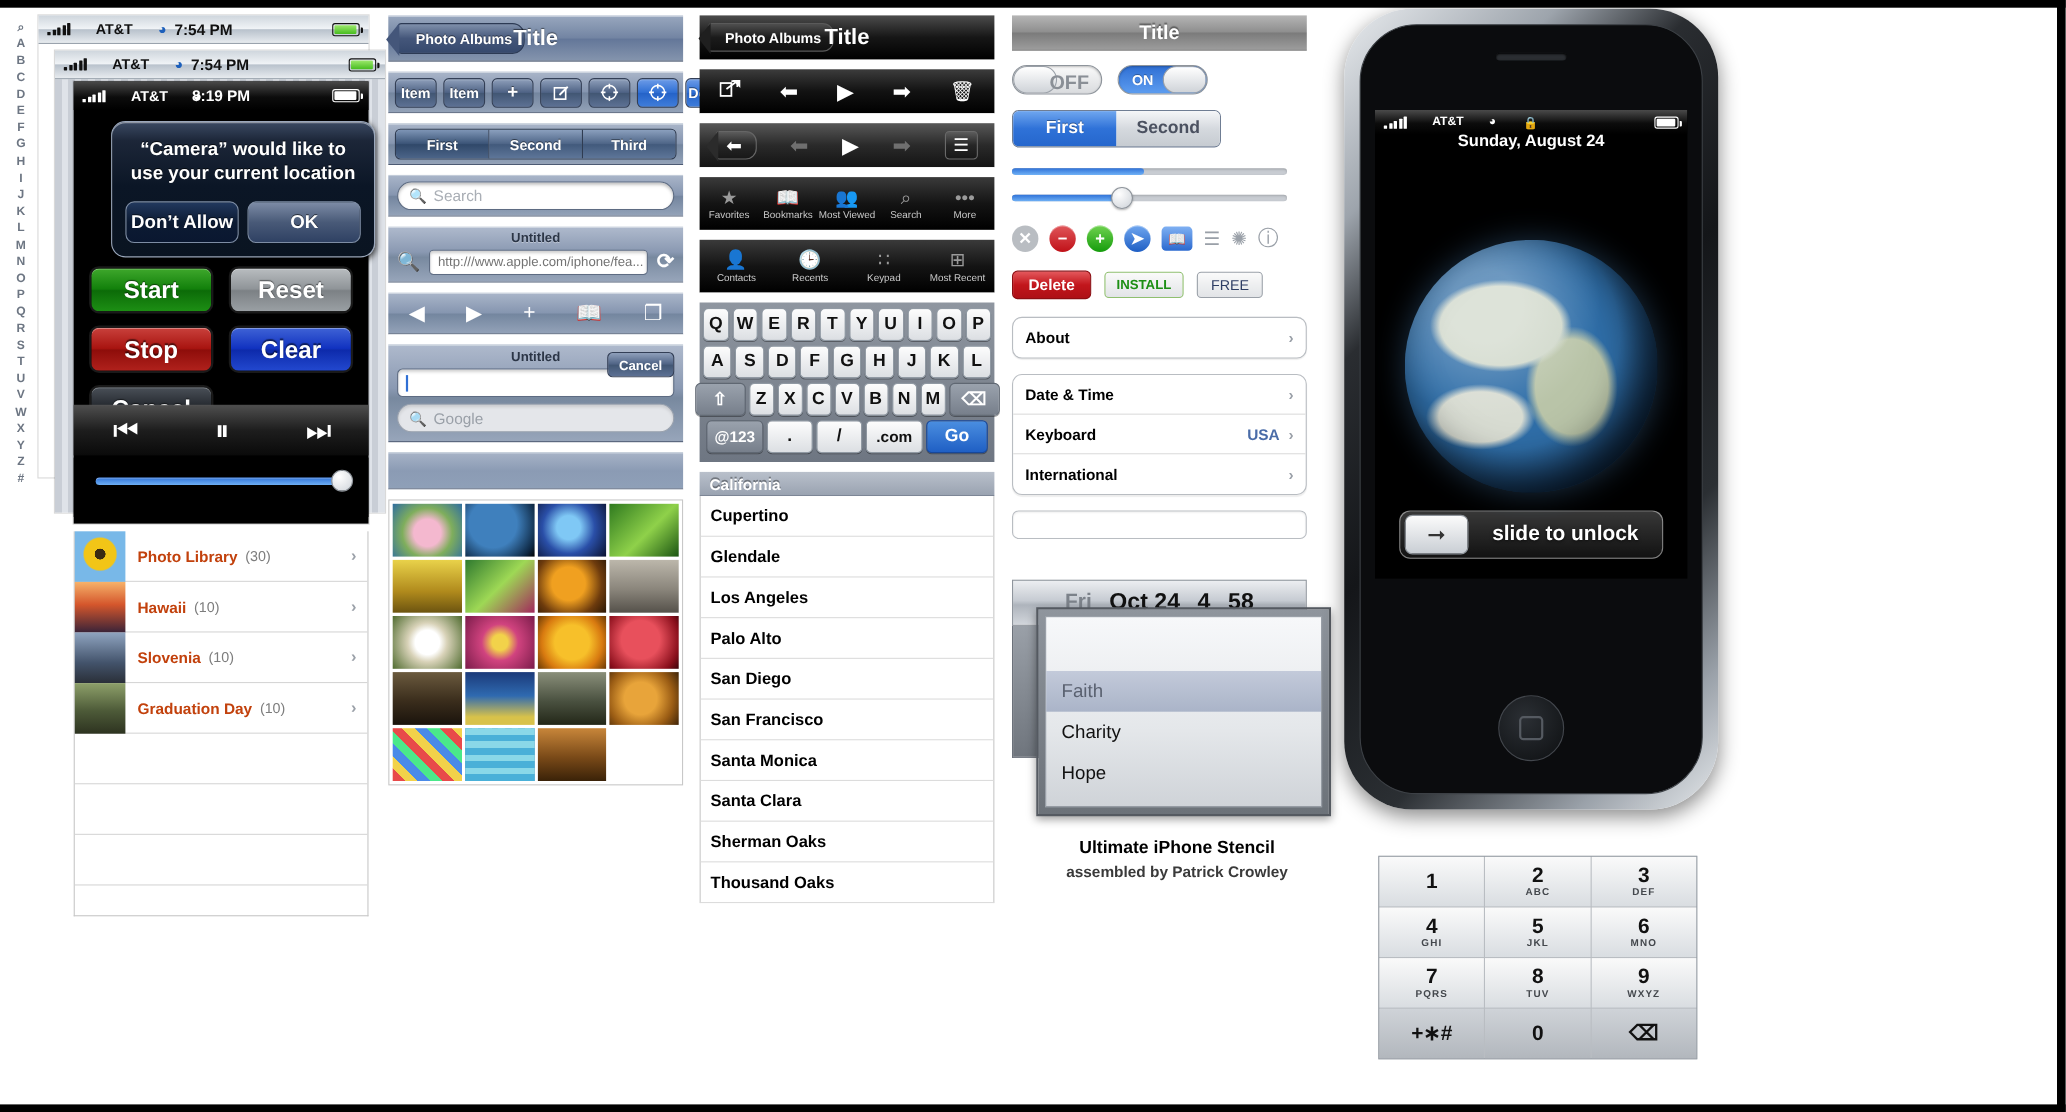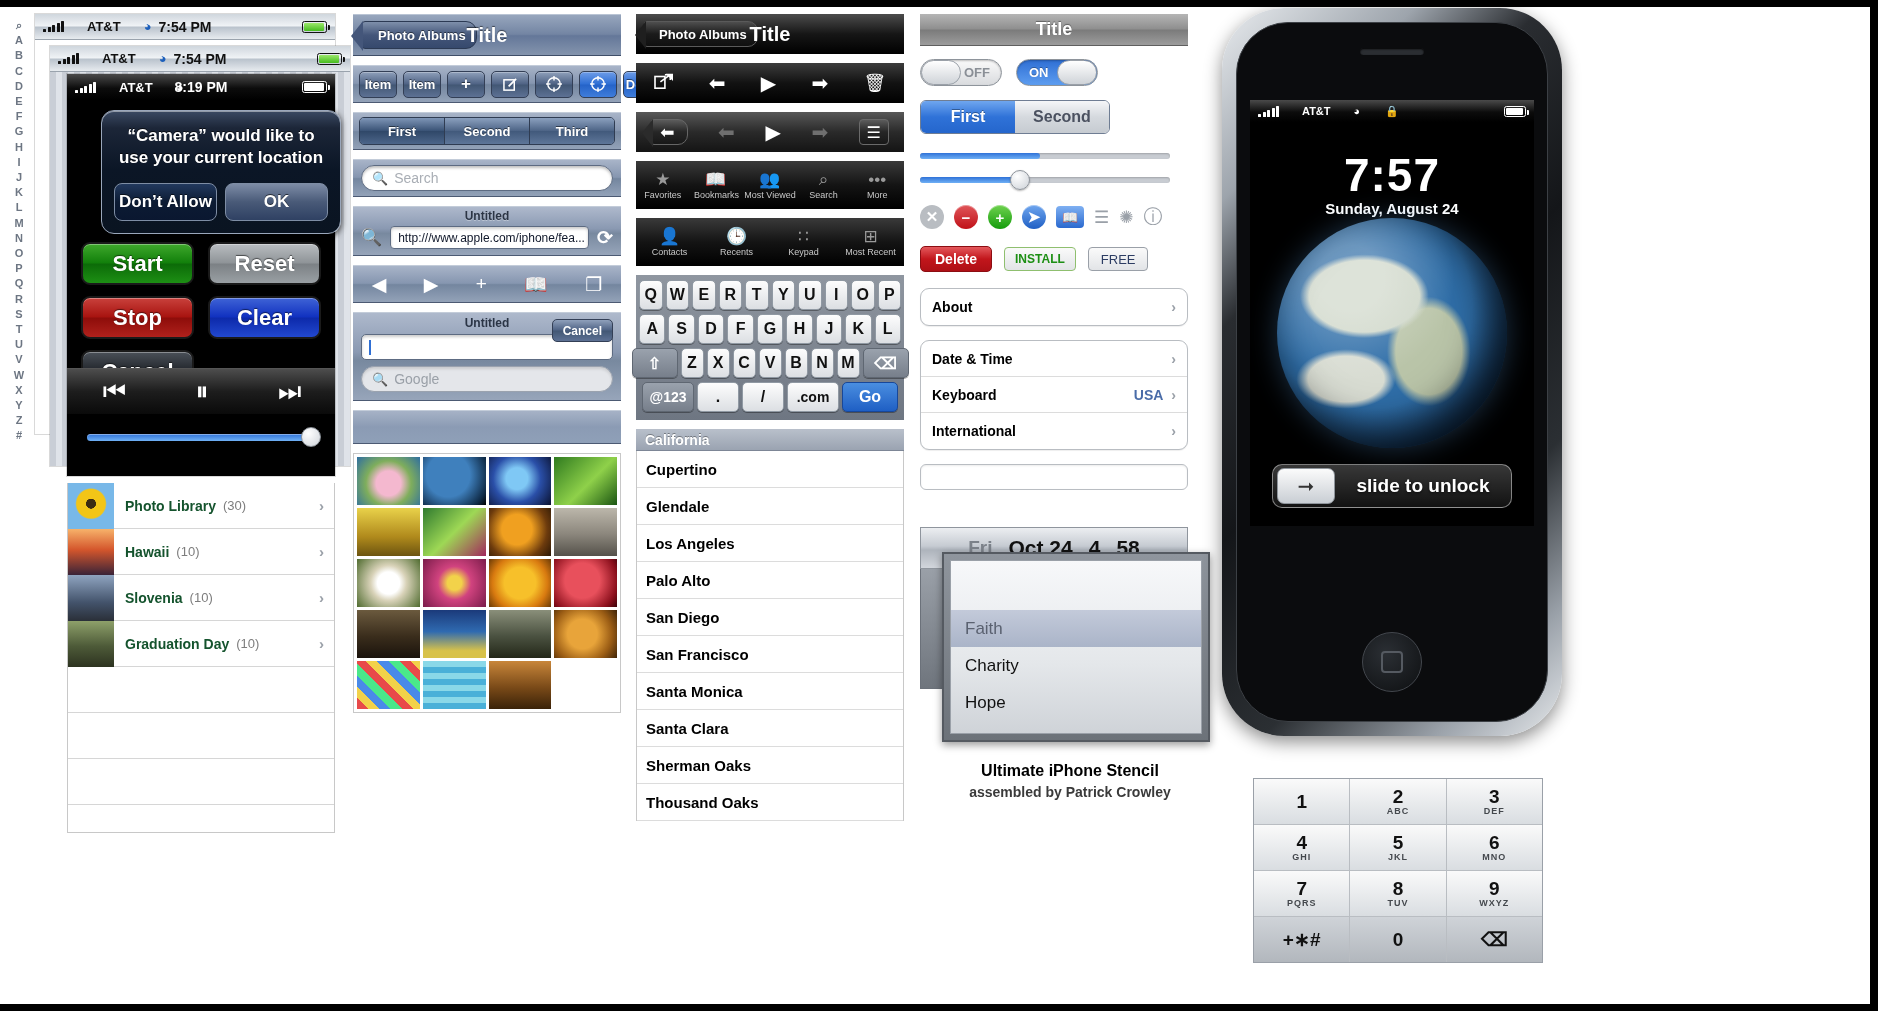--- a/index.html
+++ b/index.html
@@ -92,21 +92,21 @@
   .sliderrow { position:absolute; left:0; bottom:6px; width:268px; height:54px; background:#000; }
   .sliderrow .trk { position:absolute; left:20px; right:22px; top:18px; height:7px; border-radius:4px;
     background:linear-gradient(#2f72d8,#6fb0f5); box-shadow:inset 0 1px 0 rgba(255,255,255,.4); }
   .sliderrow .knob { position:absolute; right:14px; top:11px; width:20px; height:20px; border-radius:50%;
     background:radial-gradient(circle at 35% 30%,#fff,#cfd4da); border:1px solid #8e949b; }
 
   
   .albumlist { position:absolute; left:67px; top:483px; width:268px; height:350px; background:#fff; border:1px solid #c8c8c8; border-top:none; }
   .album-row { height:46px; display:flex; align-items:center; border-bottom:1px solid #d6d6d6; }
   .album-thumb { width:46px; height:46px; flex:none; }
-  .album-name { font-size:14px; font-weight:bold; color:#14532d; margin-left:11px; }
+  .album-name { font-size:14px; font-weight:bold; color:#c2410c; margin-left:11px; }
   .album-count { font-size:13px; color:#7d7d7d; margin-left:7px; }
   .chev { margin-left:auto; margin-right:10px; color:#9aa0a8; font-size:15px; font-weight:bold; }
   .album-empty { height:46px; border-bottom:1px solid #d6d6d6; }
 
   
   #col2 { position:absolute; left:353px; top:14px; width:268px; }
   .navbar-blue {
     height:42px; background:linear-gradient(#97a6bd,#7385a3 48%,#647799 52%,#8494ad);
     border-top:1px solid #b9c4d4; border-bottom:1px solid #3f4e68;
     display:flex; align-items:center; padding:0 8px; position:relative;
@@ -162,21 +162,21 @@
   .searchfield .mg { color:#8a8f96; font-size:13px; margin-right:6px; }
   .searchfield .ph { color:#a9aeb5; font-size:14px; }
   .urlbar-blue {
     background:linear-gradient(#aeb9cc,#8a99b2 45%,#78899f 55%,#97a5ba);
     border-top:1px solid #c3ccd9; border-bottom:1px solid #4c5a73; padding:2px 8px 6px;
   }
   .urlbar-blue .small-title { text-align:center; font-size:12px; font-weight:bold; color:#2b3546; text-shadow:0 1px 0 rgba(255,255,255,.35); }
   .urlrow { display:flex; align-items:center; gap:8px; margin-top:3px; }
   .urlrow .mg { color:#fff; font-size:17px; }
   .urlfield { flex:1; height:23px; background:#fff; border-radius:4px; border:1px solid #5d6b82;
-    display:flex; align-items:center; padding:0 7px; font-size:12px; color:#0f172a;
+    display:flex; align-items:center; padding:0 7px; font-size:12px; color:#737373;
     box-shadow:inset 0 2px 3px rgba(0,0,0,.2); overflow:hidden; white-space:nowrap; }
   .urlrow .rl { color:#fff; font-size:19px; font-weight:bold; }
   .navicons-blue {
     height:38px; background:linear-gradient(#a8b4c8,#8696b0 48%,#74869f 52%,#93a2b8);
     border-top:1px solid #c3ccd9; border-bottom:1px solid #4c5a73;
     display:flex; align-items:center; justify-content:space-around; color:#fff; font-size:19px;
   }
   .cancelbar {
     background:linear-gradient(#aeb9cc,#8a99b2 45%,#78899f 55%,#97a5ba);
     border-top:1px solid #c3ccd9; border-bottom:1px solid #4c5a73; padding:3px 8px 8px; position:relative;
@@ -257,21 +257,21 @@
   
   #col4 { position:absolute; left:920px; top:14px; width:268px; }
   .navbar-gray { height:32px; background:linear-gradient(#b5b5b5,#8f8f8f 48%,#7b7b7b 52%,#9c9c9c);
     display:flex; align-items:center; justify-content:center; font-size:18px; font-weight:bold; color:#fff;
     text-shadow:0 -1px 1px rgba(0,0,0,.4); border-bottom:1px solid #5f5f5f; }
   .row-gap { height:14px; }
   .toggles { display:flex; gap:14px; }
   .toggle { width:82px; height:27px; border-radius:14px; position:relative; overflow:hidden;
     border:1px solid #8e949b; box-shadow:inset 0 1px 2px rgba(0,0,0,.25); }
   .toggle.off { background:linear-gradient(#fafafa,#d9dbde); }
-  .toggle.off .lbl { position:absolute; right:11px; top:5px; font-size:13px; font-weight:bold; color:#8a8f96; }
+  .toggle.off .lbl { position:absolute; right:11px; top:5px; font-size:18px; font-weight:bold; color:#8a8f96; }
   .toggle.off .knob { position:absolute; left:0; top:0; bottom:0; width:40px; border-radius:14px;
     background:linear-gradient(#fff,#cfd3d8); border:1px solid #9aa0a8; }
   .toggle.on { background:linear-gradient(#2f6fd4,#5d9df0); }
   .toggle.on .lbl { position:absolute; left:12px; top:5px; font-size:13px; font-weight:bold; color:#fff; text-shadow:0 -1px 0 rgba(0,0,0,.3); }
   .toggle.on .knob { position:absolute; right:0; top:0; bottom:0; width:40px; border-radius:14px;
     background:linear-gradient(#fff,#cfd3d8); border:1px solid #9aa0a8; }
   .seg-big { display:flex; width:190px; height:34px; border-radius:6px; overflow:hidden; border:1px solid #6f7d93; }
   .seg-big > div { flex:1; display:flex; align-items:center; justify-content:center; font-size:16px; font-weight:bold; }
   .seg-big .sel { background:linear-gradient(#6fa6ef,#2f72d8 50%,#2566cc); color:#fff; text-shadow:0 -1px 0 rgba(0,0,0,.35); }
   .seg-big .unsel { background:linear-gradient(#f5f6f8,#d5d9de 50%,#c6cbd1); color:#4b5160; }
@@ -940,21 +940,20 @@
         <span class="sb-carrier" style="font-size:11px">AT&amp;T</span>
         <span style="font-size:11px">◕</span>
       </span>
       <span style="position:absolute;left:0;right:0;text-align:center">🔒</span>
       <span class="sb-right">
         <span class="batt white" style="width:22px;height:11px">
             <span style="width:17px"></span>
           </span>
       </span>
     </div>
-    <div class="lock-time">7:57</div>
     <div class="lock-date">Sunday, August 24</div>
     <div class="earth"></div>
     <div class="slide-bar">
       <div class="slide-knob">➞</div>
       <div class="slide-text">slide to unlock</div>
     </div>
   </div>
   <div class="ph-home">
       <i></i>
     </div>

